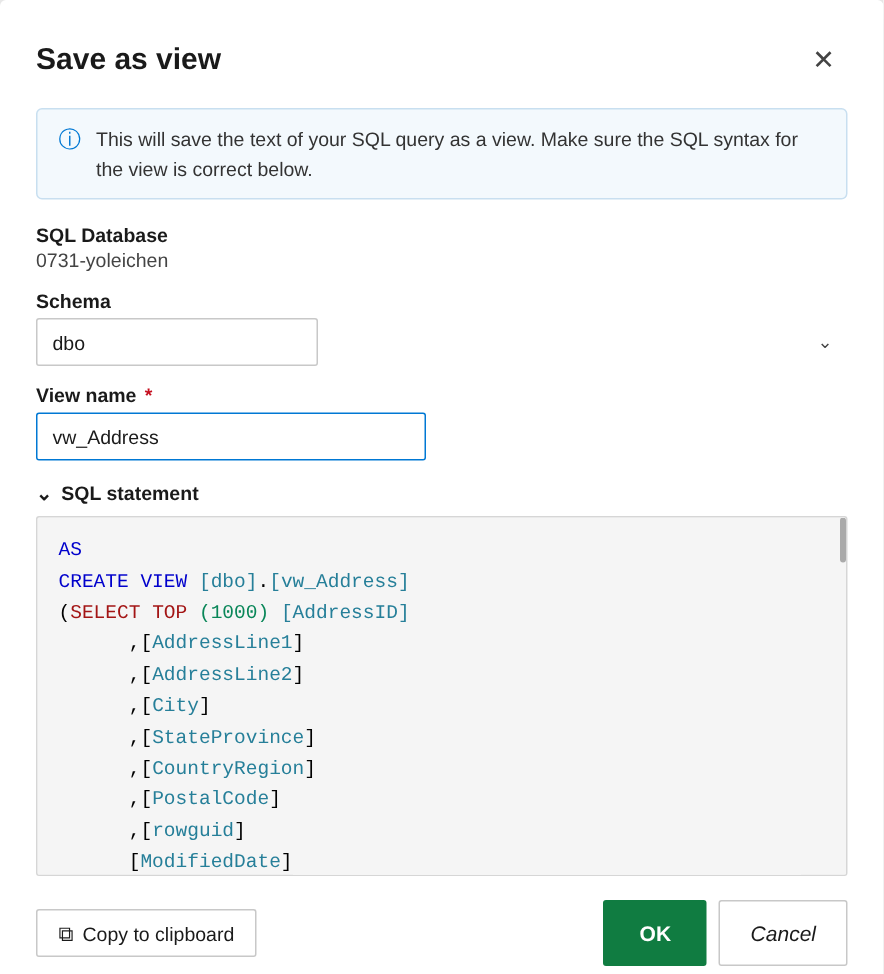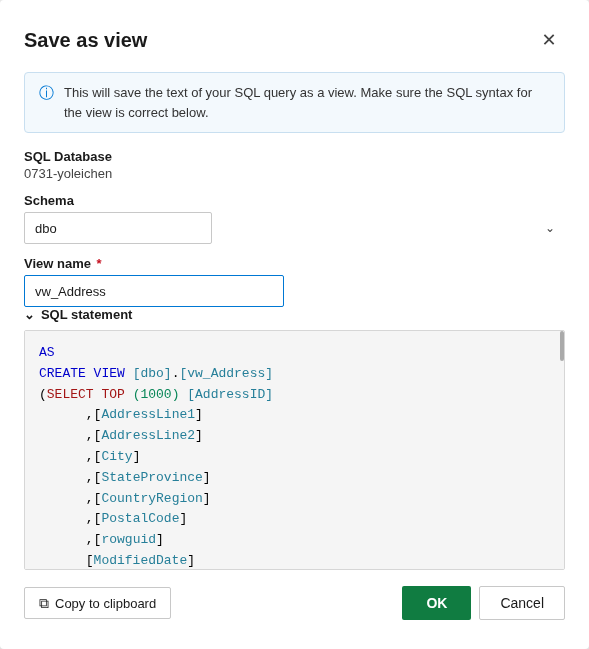--- a/index.html
+++ b/index.html
@@ -112,20 +112,21 @@
     .text-input {
       width: 100%;
       max-width: 260px;
       border: 1px solid #0078d4;
       border-radius: 2px;
       padding: 6px 10px;
       font-size: 13px;
       color: #1a1a1a;
       height: 32px;
       outline: none;
+      margin-bottom: 14px;
     }
     .sql-section-header {
       display: flex;
       align-items: center;
       gap: 6px;
       margin-bottom: 8px;
       cursor: pointer;
       user-select: none;
     }
     .sql-section-header span {
@@ -184,31 +185,32 @@
     }
     .btn-ok {
       background: #107c41;
       color: #fff;
       border: none;
       border-radius: 2px;
       padding: 6px 24px;
       font-size: 14px;
       font-weight: 600;
       cursor: pointer;
-      height: 34px;
+      height: 44px;
     }
     .btn-cancel {
       background: #fff;
       color: #1a1a1a;
       border: 1px solid #c8c8c8;
       border-radius: 2px;
       padding: 6px 20px;
       font-size: 14px;
       cursor: pointer;
-      height: 34px;
+      height: 44px;
+      font-style: italic;
     }
     .scrollbar-hint {
       position: absolute;
       top: 0;
       right: 0;
       width: 4px;
       height: 30px;
       background: #aaa;
       border-radius: 2px;
     }

